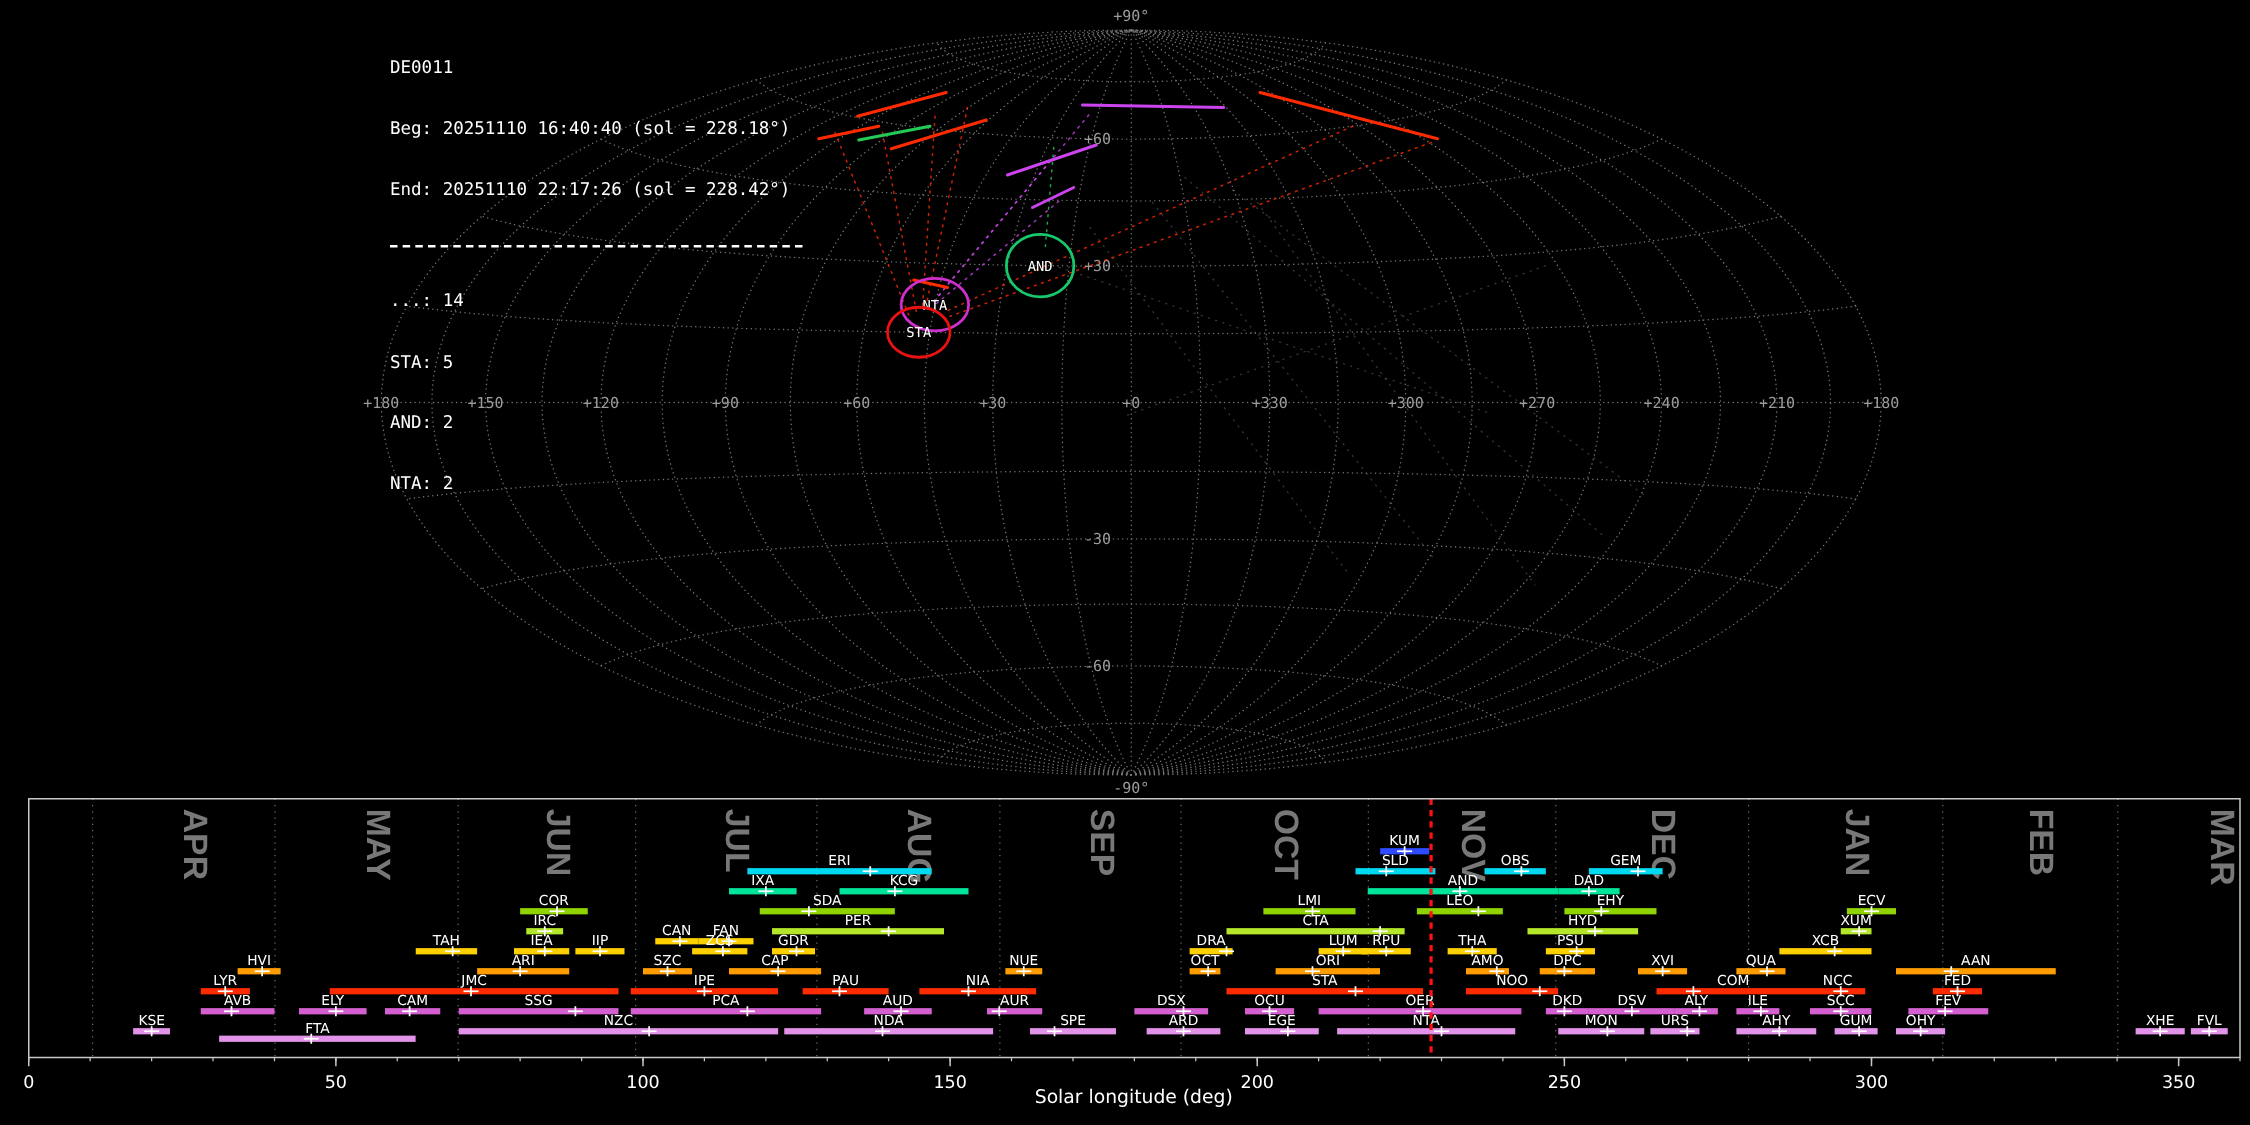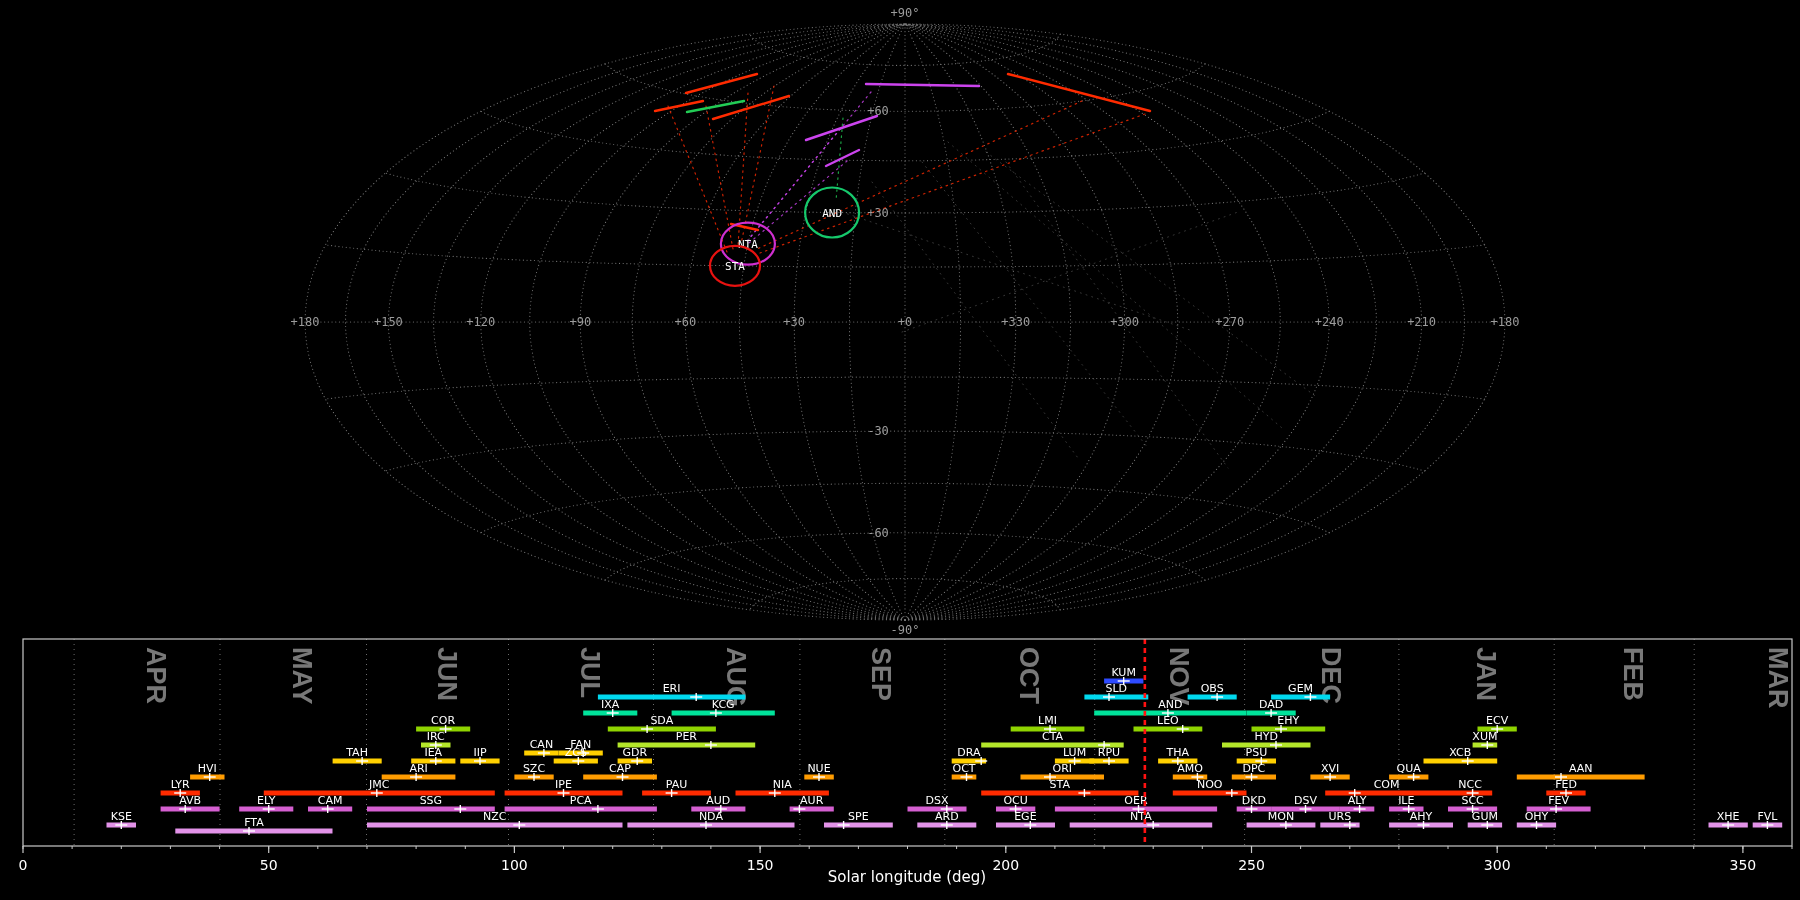--- a/index.html
+++ b/index.html
@@ -8,20 +8,30 @@
   #plot{position:absolute;left:0;top:0;}
   .info{position:absolute;left:312px;top:14px;z-index:5;color:#fff;
         font-family:"DejaVu Sans Mono",monospace;font-size:14px;line-height:1.16;white-space:pre;}
   .info .sep{border-top:2px dashed #fff;width:330px;margin:3px 0;}
 </style>
 </head>
 <body>
 
 <div class="stage">
 
+  <div class="info">
+    <div>DE0011</div>
+    <div>Beg: 20251110 16:40:40 (sol = 228.18°)</div>
+    <div>End: 20251110 22:17:26 (sol = 228.42°)</div>
+    <div class="sep"></div>
+    <div>...: 14</div>
+    <div>STA: 5</div>
+    <div>AND: 2</div>
+    <div>NTA: 2</div>
+  </div>
 
   <svg id="plot" width="1800" height="900" viewBox="0 0 1800 900">
     <text x="907" y="882" fill="#ffffff" font-size="15" font-family="&quot;DejaVu Sans&quot;,sans-serif" text-anchor="middle">Solar longitude (deg)</text>
   <g fill="none" stroke="#8a8a8a" stroke-width="1.1" stroke-linecap="round" stroke-dasharray="0.1 3.6" opacity="0.85">
         <polyline points="905.0,620.0 925.9,619.8 946.9,619.3 967.7,618.4 988.5,617.1 1009.2,615.5 1029.7,613.5 1050.2,611.1 1070.4,608.5 1090.4,605.4 1110.2,602.0 1129.8,598.3 1149.0,594.2 1168.0,589.8 1186.7,585.1 1205.0,580.1 1223.0,574.7 1240.5,569.1 1257.7,563.1 1274.4,556.8 1290.7,550.3 1306.5,543.5 1321.8,536.4 1336.6,529.0 1350.9,521.4 1364.6,513.6 1377.8,505.5 1390.4,497.2 1402.4,488.6 1413.8,479.9 1424.6,471.0 1434.8,461.9 1444.3,452.6 1453.1,443.2 1461.3,433.6 1468.8,423.9 1475.6,414.1 1481.8,404.1 1487.2,394.1 1491.9,384.0 1495.9,373.7 1499.2,363.5 1501.7,353.1 1503.5,342.8 1504.6,332.4 1505.0,322.0 1504.6,311.6 1503.5,301.2 1501.7,290.9 1499.2,280.5 1495.9,270.3 1491.9,260.0 1487.2,249.9 1481.8,239.9 1475.6,229.9 1468.8,220.1 1461.3,210.4 1453.1,200.8 1444.3,191.4 1434.8,182.1 1424.6,173.0 1413.8,164.1 1402.4,155.4 1390.4,146.8 1377.8,138.5 1364.6,130.4 1350.9,122.6 1336.6,115.0 1321.8,107.6 1306.5,100.5 1290.7,93.7 1274.4,87.2 1257.7,80.9 1240.5,74.9 1223.0,69.3 1205.0,63.9 1186.7,58.9 1168.0,54.2 1149.0,49.8 1129.8,45.7 1110.2,42.0 1090.4,38.6 1070.4,35.5 1050.2,32.9 1029.7,30.5 1009.2,28.5 988.5,26.9 967.7,25.6 946.9,24.7 925.9,24.2 905.0,24.0"></polyline>
         <polyline points="905.0,620.0 925.7,619.1 946.3,617.9 966.8,616.4 987.0,614.5 1007.1,612.2 1027.0,609.6 1046.7,606.7 1066.1,603.4 1085.2,599.9 1104.1,596.0 1122.6,591.8 1140.8,587.3 1158.6,582.5 1176.1,577.4 1193.2,572.0 1209.9,566.4 1226.1,560.5 1242.0,554.3 1257.4,547.9 1272.3,541.3 1286.7,534.4 1300.7,527.3 1314.1,519.9 1327.1,512.4 1339.5,504.6 1351.4,496.7 1362.7,488.6 1373.5,480.3 1383.7,471.8 1393.3,463.2 1402.4,454.5 1410.8,445.6 1418.7,436.6 1425.9,427.4 1432.6,418.2 1438.6,408.9 1444.0,399.4 1448.8,389.9 1452.9,380.3 1456.5,370.7 1459.3,361.0 1461.6,351.3 1463.2,341.6 1464.2,331.8 1464.5,322.0 1464.2,312.2 1463.2,302.4 1461.6,292.7 1459.3,283.0 1456.5,273.3 1452.9,263.7 1448.8,254.1 1444.0,244.6 1438.6,235.1 1432.6,225.8 1425.9,216.6 1418.7,207.4 1410.8,198.4 1402.4,189.5 1393.3,180.8 1383.7,172.2 1373.5,163.7 1362.7,155.4 1351.4,147.3 1339.5,139.4 1327.1,131.6 1314.1,124.1 1300.7,116.7 1286.7,109.6 1272.3,102.7 1257.4,96.1 1242.0,89.7 1226.1,83.5 1209.9,77.6 1193.2,72.0 1176.1,66.6 1158.6,61.5 1140.8,56.7 1122.6,52.2 1104.1,48.0 1085.2,44.1 1066.1,40.6 1046.7,37.3 1027.0,34.4 1007.1,31.8 987.0,29.5 966.8,27.6 946.3,26.1 925.7,24.9 905.0,24.0"></polyline>
         <polyline points="905.0,620.0 925.1,618.5 945.1,616.6 964.8,614.4 984.2,611.9 1003.5,609.1 1022.4,605.9 1041.0,602.5 1059.3,598.8 1077.3,594.7 1095.0,590.4 1112.3,585.8 1129.2,580.9 1145.8,575.8 1161.9,570.5 1177.7,564.8 1193.0,559.0 1207.9,552.9 1222.4,546.6 1236.4,540.1 1249.9,533.4 1263.0,526.5 1275.6,519.4 1287.8,512.1 1299.4,504.6 1310.6,497.0 1321.2,489.2 1331.4,481.3 1341.0,473.2 1350.1,465.0 1358.6,456.7 1366.7,448.2 1374.2,439.7 1381.1,431.0 1387.6,422.3 1393.4,413.4 1398.8,404.5 1403.5,395.5 1407.7,386.5 1411.4,377.3 1414.5,368.2 1417.0,359.0 1419.0,349.8 1420.4,340.5 1421.3,331.3 1421.6,322.0 1421.3,312.7 1420.4,303.5 1419.0,294.2 1417.0,285.0 1414.5,275.8 1411.4,266.7 1407.7,257.5 1403.5,248.5 1398.8,239.5 1393.4,230.6 1387.6,221.7 1381.1,213.0 1374.2,204.3 1366.7,195.8 1358.6,187.3 1350.1,179.0 1341.0,170.8 1331.4,162.7 1321.2,154.8 1310.6,147.0 1299.4,139.4 1287.8,131.9 1275.6,124.6 1263.0,117.5 1249.9,110.6 1236.4,103.9 1222.4,97.4 1207.9,91.1 1193.0,85.0 1177.7,79.2 1161.9,73.5 1145.8,68.2 1129.2,63.1 1112.3,58.2 1095.0,53.6 1077.3,49.3 1059.3,45.2 1041.0,41.5 1022.4,38.1 1003.5,34.9 984.2,32.1 964.8,29.6 945.1,27.4 925.1,25.5 905.0,24.0"></polyline>
         <polyline points="905.0,620.0 924.2,617.8 943.2,615.4 961.8,612.6 980.2,609.5 998.2,606.2 1015.9,602.5 1033.3,598.6 1050.3,594.4 1067.0,590.0 1083.3,585.3 1099.2,580.4 1114.7,575.2 1129.9,569.9 1144.6,564.3 1158.9,558.4 1172.8,552.4 1186.3,546.2 1199.4,539.8 1212.0,533.3 1224.2,526.5 1236.0,519.6 1247.3,512.5 1258.1,505.3 1268.5,497.9 1278.4,490.4 1287.9,482.8 1296.9,475.1 1305.4,467.2 1313.5,459.2 1321.0,451.1 1328.1,443.0 1334.8,434.7 1340.9,426.3 1346.6,417.9 1351.7,409.4 1356.4,400.8 1360.6,392.2 1364.3,383.6 1367.5,374.9 1370.2,366.1 1372.5,357.3 1374.2,348.5 1375.4,339.7 1376.2,330.8 1376.4,322.0 1376.2,313.2 1375.4,304.3 1374.2,295.5 1372.5,286.7 1370.2,277.9 1367.5,269.1 1364.3,260.4 1360.6,251.8 1356.4,243.2 1351.7,234.6 1346.6,226.1 1340.9,217.7 1334.8,209.3 1328.1,201.0 1321.0,192.9 1313.5,184.8 1305.4,176.8 1296.9,168.9 1287.9,161.2 1278.4,153.6 1268.5,146.1 1258.1,138.7 1247.3,131.5 1236.0,124.4 1224.2,117.5 1212.0,110.7 1199.4,104.2 1186.3,97.8 1172.8,91.6 1158.9,85.6 1144.6,79.7 1129.9,74.1 1114.7,68.8 1099.2,63.6 1083.3,58.7 1067.0,54.0 1050.3,49.6 1033.3,45.4 1015.9,41.5 998.2,37.8 980.2,34.5 961.8,31.4 943.2,28.6 924.2,26.2 905.0,24.0"></polyline>
         <polyline points="905.0,620.0 923.0,617.3 940.6,614.2 957.9,610.9 974.9,607.3 991.6,603.5 1007.8,599.4 1023.7,595.1 1039.3,590.5 1054.4,585.8 1069.2,580.8 1083.6,575.6 1097.7,570.2 1111.3,564.6 1124.5,558.8 1137.4,552.8 1149.8,546.7 1161.9,540.4 1173.5,533.9 1184.7,527.3 1195.6,520.6 1206.0,513.7 1216.0,506.7 1225.6,499.5 1234.7,492.3 1243.5,484.9 1251.8,477.4 1259.7,469.8 1267.2,462.1 1274.3,454.3 1280.9,446.5 1287.1,438.5 1292.9,430.5 1298.3,422.4 1303.2,414.3 1307.7,406.1 1311.8,397.8 1315.5,389.5 1318.7,381.2 1321.5,372.8 1323.9,364.4 1325.8,355.9 1327.3,347.5 1328.4,339.0 1329.0,330.5 1329.3,322.0 1329.0,313.5 1328.4,305.0 1327.3,296.5 1325.8,288.1 1323.9,279.6 1321.5,271.2 1318.7,262.8 1315.5,254.5 1311.8,246.2 1307.7,237.9 1303.2,229.7 1298.3,221.6 1292.9,213.5 1287.1,205.5 1280.9,197.5 1274.3,189.7 1267.2,181.9 1259.7,174.2 1251.8,166.6 1243.5,159.1 1234.7,151.7 1225.6,144.5 1216.0,137.3 1206.0,130.3 1195.6,123.4 1184.7,116.7 1173.5,110.1 1161.9,103.6 1149.8,97.3 1137.4,91.2 1124.5,85.2 1111.3,79.4 1097.7,73.8 1083.6,68.4 1069.2,63.2 1054.4,58.2 1039.3,53.5 1023.7,48.9 1007.8,44.6 991.6,40.5 974.9,36.7 957.9,33.1 940.6,29.8 923.0,26.7 905.0,24.0"></polyline>
         <polyline points="905.0,620.0 921.4,616.7 937.5,613.2 953.2,609.4 968.6,605.3 983.6,601.1 998.2,596.6 1012.5,592.0 1026.4,587.1 1039.9,582.0 1053.1,576.8 1065.9,571.3 1078.3,565.7 1090.4,560.0 1102.1,554.0 1113.4,548.0 1124.3,541.7 1134.9,535.4 1145.1,528.9 1154.9,522.3 1164.4,515.5 1173.5,508.7 1182.2,501.7 1190.6,494.6 1198.5,487.5 1206.1,480.2 1213.4,472.8 1220.2,465.4 1226.7,457.8 1232.8,450.2 1238.6,442.6 1244.0,434.8 1249.0,427.0 1253.6,419.2 1257.9,411.3 1261.8,403.3 1265.3,395.3 1268.4,387.2 1271.2,379.2 1273.6,371.1 1275.7,362.9 1277.3,354.8 1278.6,346.6 1279.6,338.4 1280.1,330.2 1280.3,322.0 1280.1,313.8 1279.6,305.6 1278.6,297.4 1277.3,289.2 1275.7,281.1 1273.6,272.9 1271.2,264.8 1268.4,256.8 1265.3,248.7 1261.8,240.7 1257.9,232.7 1253.6,224.8 1249.0,217.0 1244.0,209.2 1238.6,201.4 1232.8,193.8 1226.7,186.2 1220.2,178.6 1213.4,171.2 1206.1,163.8 1198.5,156.5 1190.6,149.4 1182.2,142.3 1173.5,135.3 1164.4,128.5 1154.9,121.7 1145.1,115.1 1134.9,108.6 1124.3,102.3 1113.4,96.0 1102.1,90.0 1090.4,84.0 1078.3,78.3 1065.9,72.7 1053.1,67.2 1039.9,62.0 1026.4,56.9 1012.5,52.0 998.2,47.4 983.6,42.9 968.6,38.7 953.2,34.6 937.5,30.8 921.4,27.3 905.0,24.0"></polyline>

